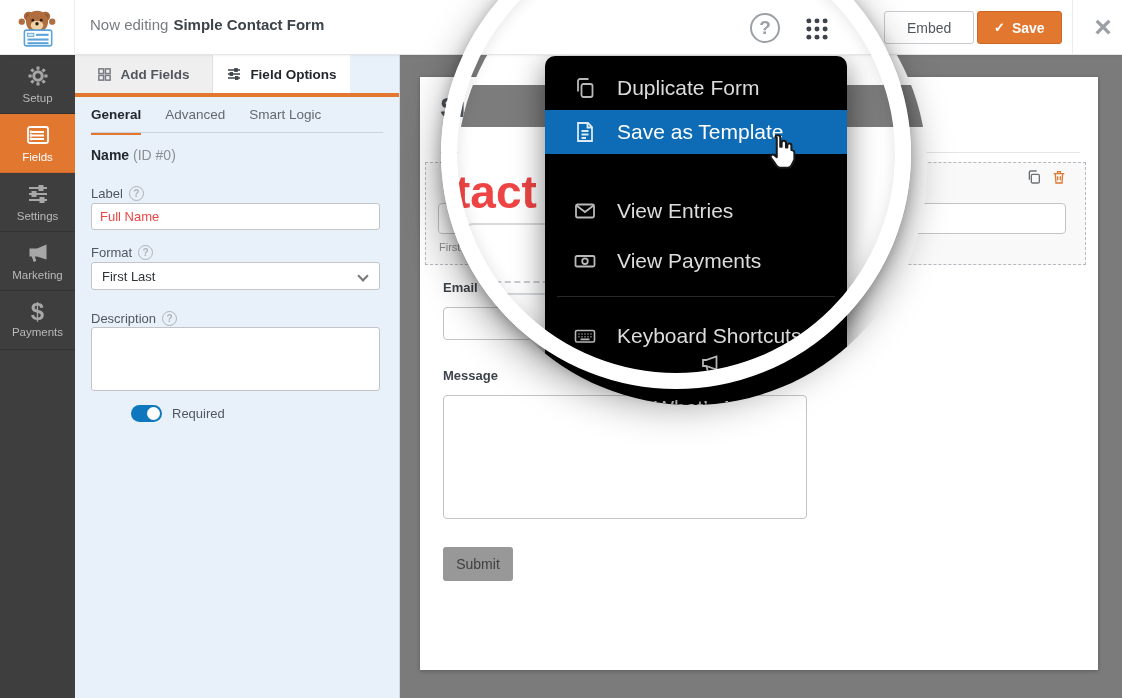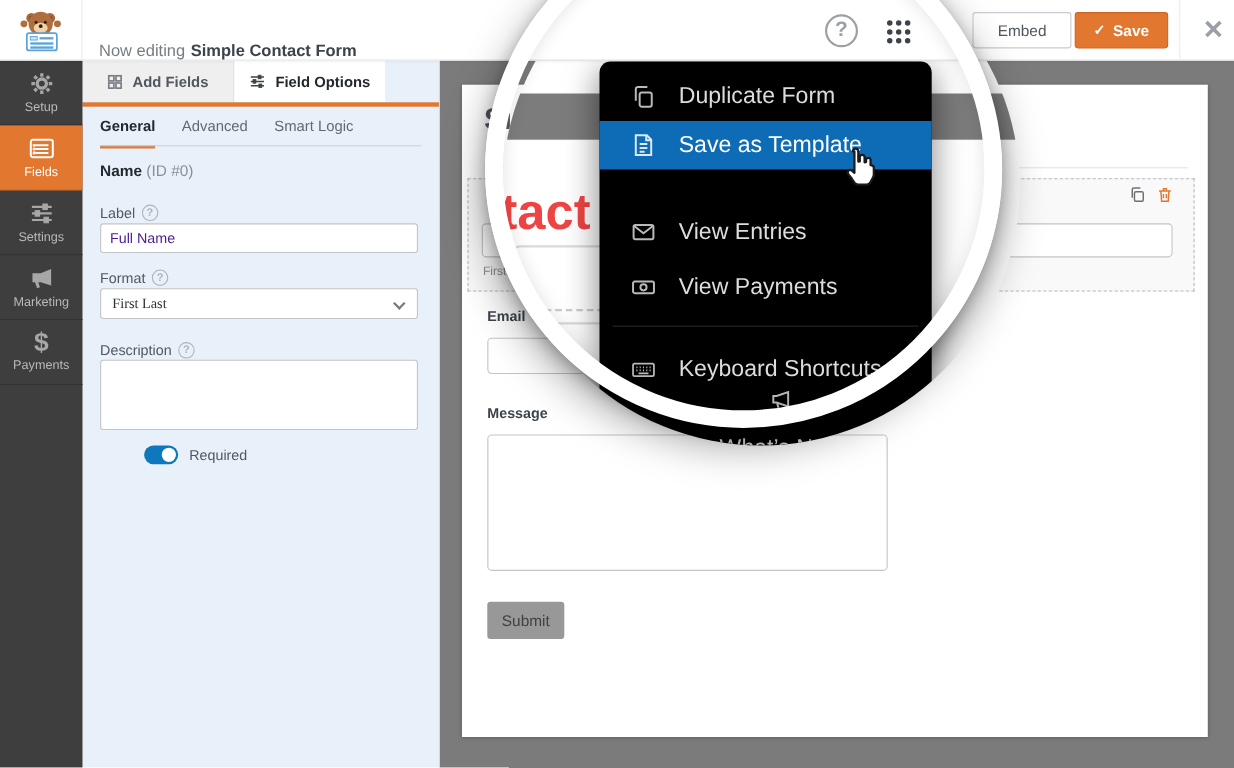--- a/index.html
+++ b/index.html
@@ -6,21 +6,21 @@
   html,body { width:1122px; height:698px; overflow:hidden; background:#fff;
     font-family:"Liberation Sans", sans-serif; }
   #app { position:relative; width:1122px; height:698px; overflow:hidden; background:#fff; }
   .abs { position:absolute; }
 
   
   #topbar { left:0; top:0; width:1122px; height:55px; background:#fff;
     border-bottom:1px solid #e4e6e9; box-shadow:0 1px 2px rgba(0,0,0,.06); z-index:10; }
   #logo-box { left:0; top:0; width:75px; height:55px; border-right:1px solid #ececec;
     display:flex; align-items:center; justify-content:center; }
-  #editing-text { left:90px; top:0; height:55px; display:flex; align-items:flex-end;
+  #editing-text { left:90px; top:16px; height:55px; display:flex; align-items:flex-start;
     font-size:15px; color:#777c82; }
   #editing-text b { color:#3c434a; margin-left:5px; font-weight:bold; }
   #help-btn { left:750px; top:13px; width:30px; height:30px; border:2px solid #9aa0a6;
     border-radius:50%; color:#9aa0a6; font-size:19px; font-weight:bold;
     display:flex; align-items:center; justify-content:center; }
   #grid-btn { left:803px; top:15px; width:28px; height:28px; display:flex;
     align-items:center; justify-content:center; }
   #embed-btn { left:884px; top:11px; height:33px; padding:0 22px; background:#fff;
     border:1px solid #c8ccd0; border-radius:3px; font-size:14px; color:#50575e;
     display:flex; align-items:center; }
@@ -56,27 +56,27 @@
   .stab { font-size:13.5px; color:#646970; padding-bottom:10px; }
   .stab.active { color:#23282d; font-weight:bold; border-bottom:3px solid #e27730; }
   #subtab-line { left:16px; top:77px; width:292px; height:1px; background:#c9d4de; }
   #field-heading { left:16px; top:92px; font-size:14px; color:#8c8f94; }
   #field-heading b { color:#23282d; }
   .opt-label { font-size:13px; color:#50575e; display:flex; align-items:center; gap:6px; }
   .q-help { width:15px; height:15px; border:1px solid #aeb3b8; border-radius:50%;
     color:#aeb3b8; font-size:10px; display:inline-flex; align-items:center;
     justify-content:center; font-weight:bold; }
   .txt-input { border:1px solid #c3c4c7; border-radius:3px; background:#fff;
-    font-size:13px; color:#4c1d95; padding:0 8px; font-family:"Liberation Sans",sans-serif; }
+    font-size:13px; color:#ef4444; padding:0 8px; font-family:"Liberation Sans",sans-serif; }
   #label-row { left:16px; top:131px; }
   #label-input { left:16px; top:148px; width:289px; height:27px; }
   #format-row { left:16px; top:190px; }
   #format-select { left:16px; top:207px; width:289px; height:28px; background:#fff;
     border:1px solid #c3c4c7; border-radius:3px; font-size:13px; color:#2c3338;
-    display:flex; align-items:center; padding:0 10px;font-family:Liberation Serif, serif; }
+    display:flex; align-items:center; padding:0 10px; }
   .chev { position:absolute; right:12px; top:9px; width:8px; height:8px;
     border-right:2px solid #777; border-bottom:2px solid #777; transform:rotate(45deg); }
   #desc-row { left:16px; top:256px; }
   #desc-area { left:16px; top:272px; width:289px; height:64px; resize:none; }
   #required-row { left:16px; top:350px; display:flex; align-items:center; gap:10px;padding-left:40px; }
   #toggle { width:31px; height:17px; border-radius:9px; background:#0e77bd; position:relative; }
   #toggle .knob { position:absolute; right:2px; top:2px; width:13px; height:13px;
     border-radius:50%; background:#fff; }
   #required-row .lbl { font-size:13px; color:#50575e; }
 

